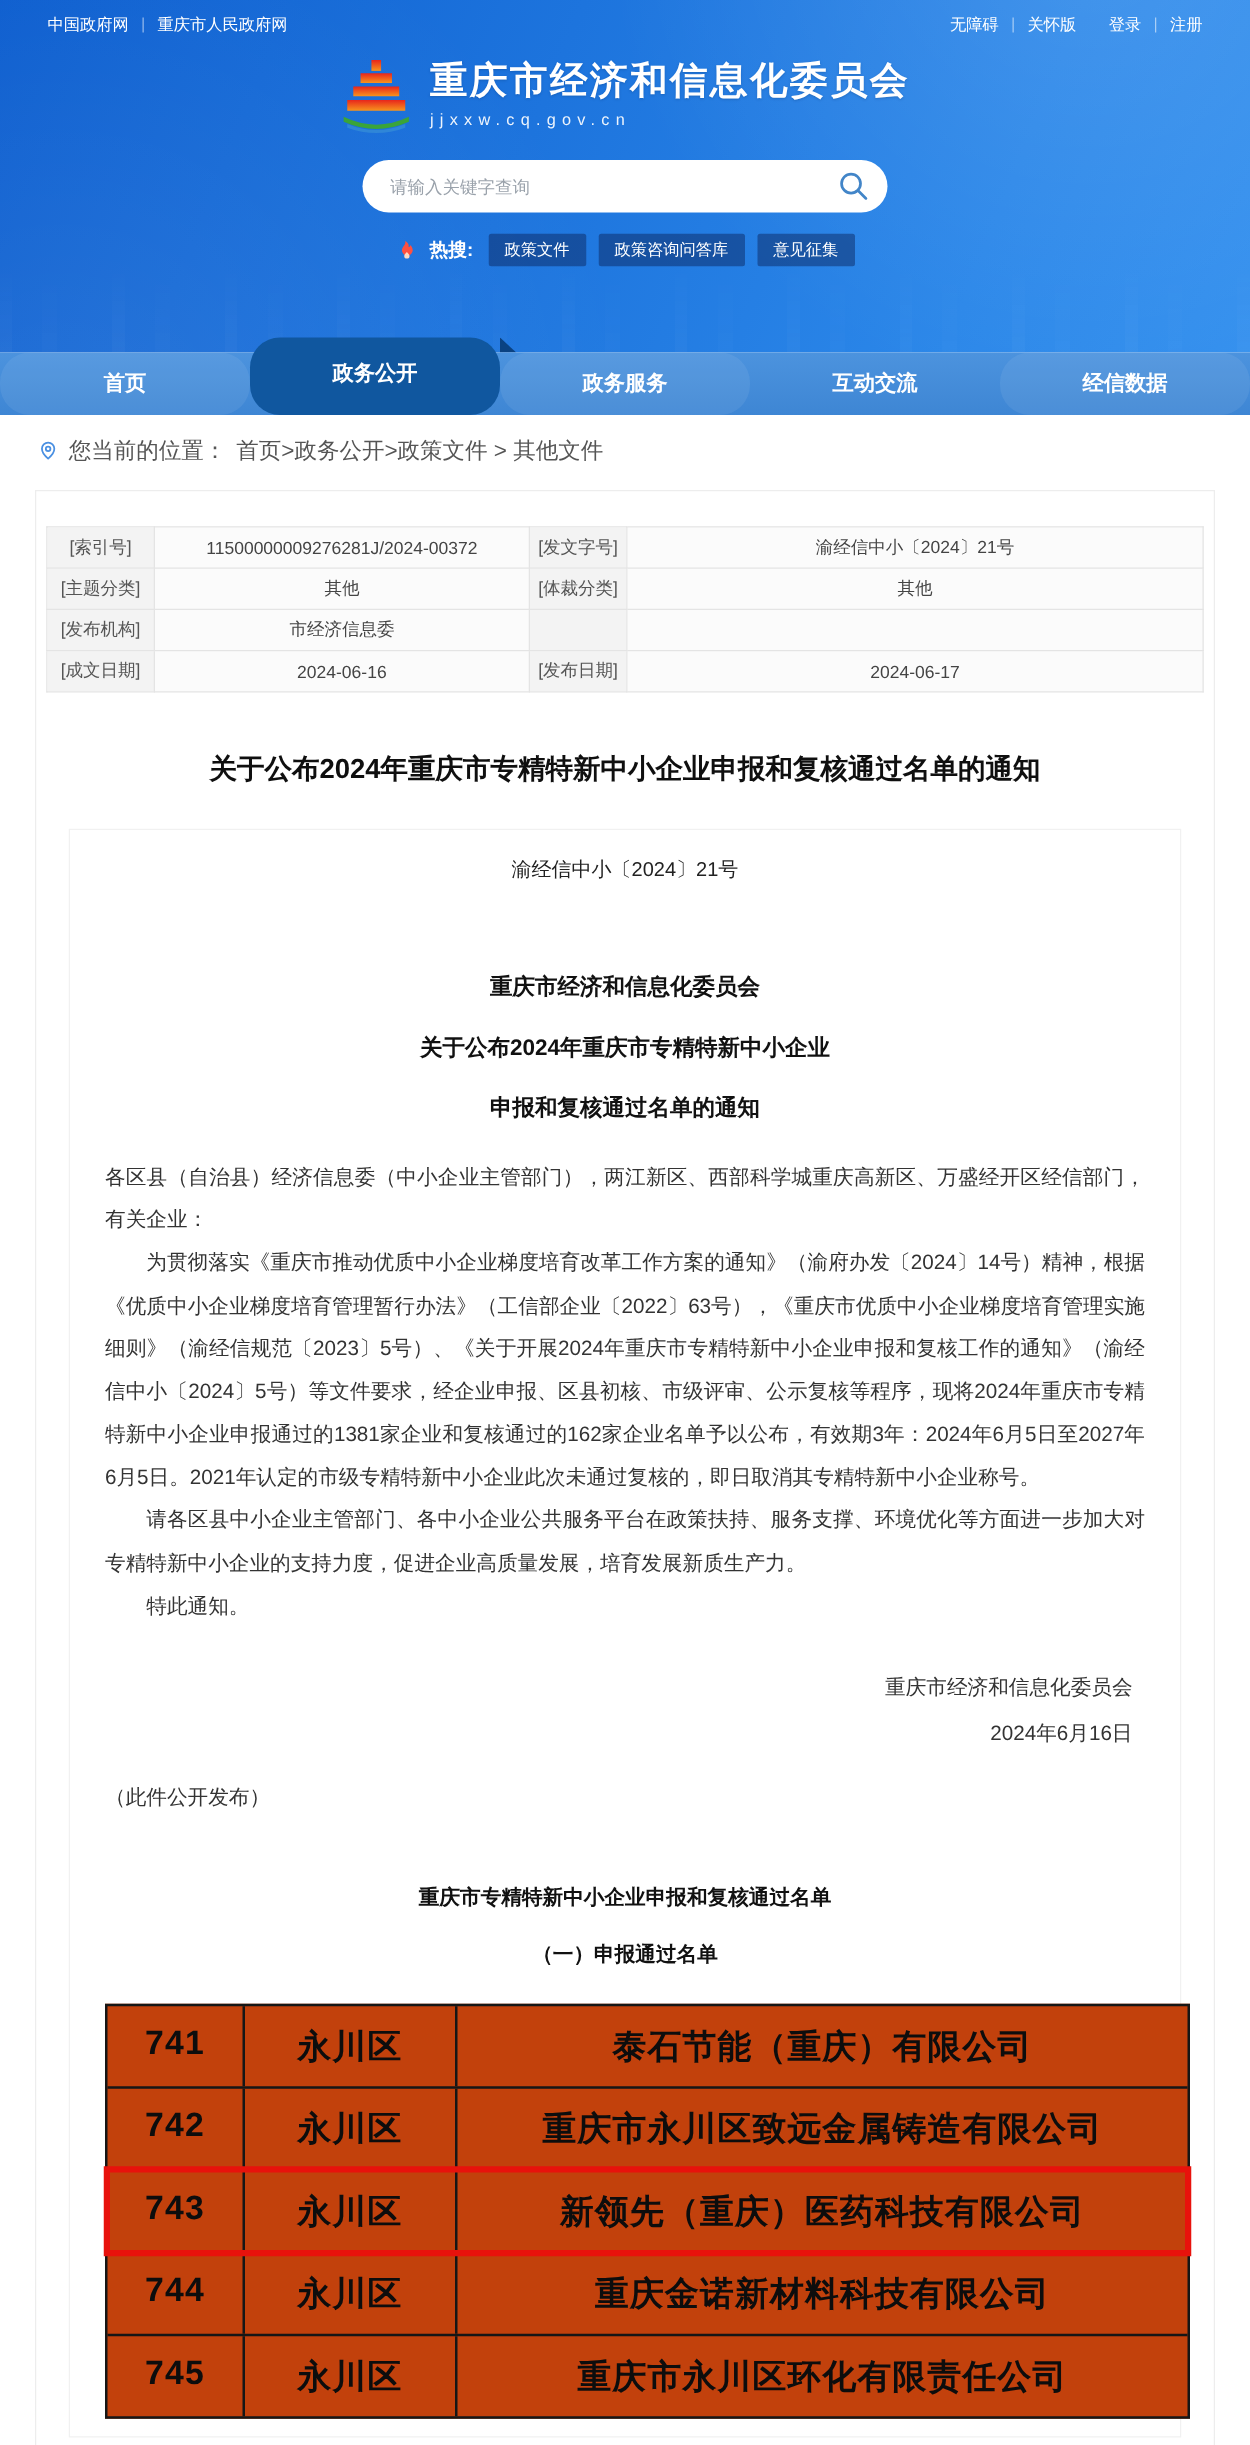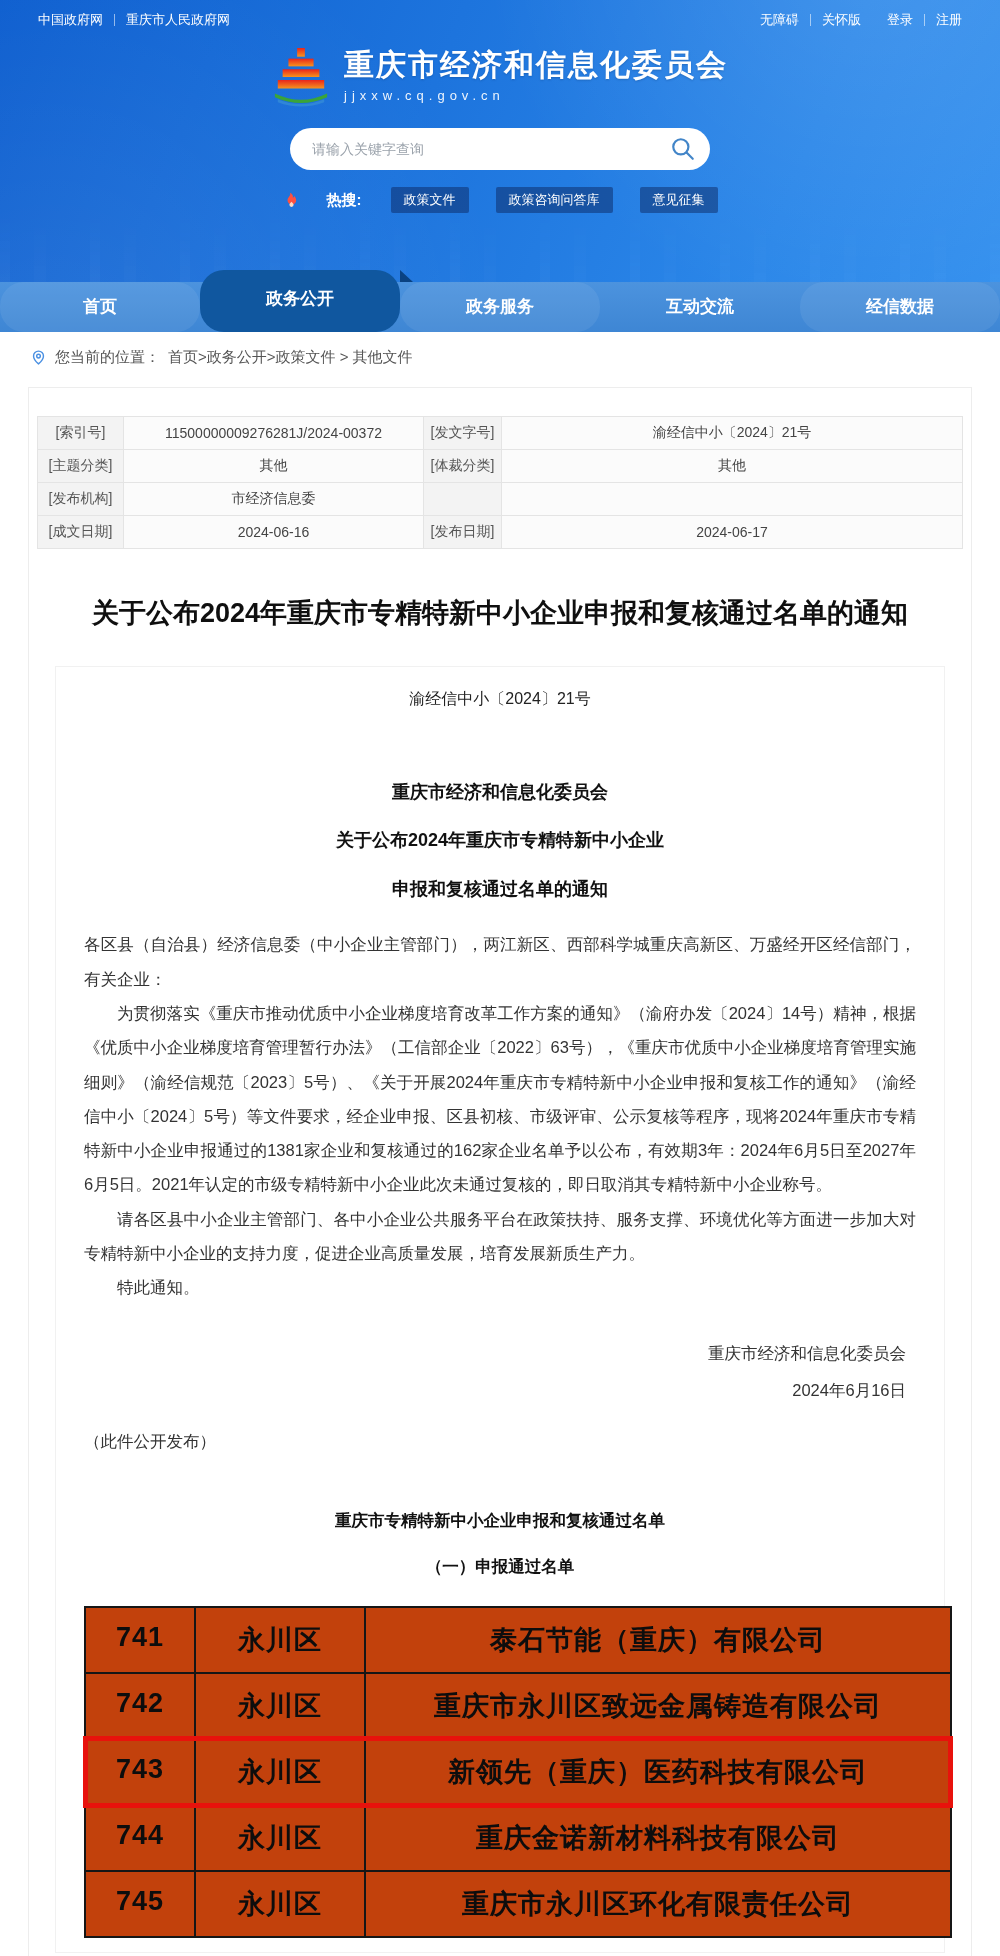--- a/index.html
+++ b/index.html
@@ -30,44 +30,44 @@
   .brand{display:flex; justify-content:center; align-items:flex-start; gap:14px; margin-top:6px; position:relative; z-index:2;}
   .logo{width:58px; height:62px; flex:0 0 auto; cursor:pointer;}
   .site-name{font-size:30px; font-weight:700; color:#fff; letter-spacing:2px; line-height:1.25; text-shadow:0 1px 2px rgba(0,40,90,.25);}
   .domain{font-size:13px; color:rgba(255,255,255,.92); letter-spacing:5px; margin-top:4px;}
 
   .search-wrap{width:420px; margin:20px auto 0; position:relative; z-index:2;}
   .search-input{width:100%; height:42px; border-radius:21px; border:none; outline:none; padding:0 54px 0 22px; font-size:14px; color:#333; font-family:inherit;}
   .search-input::placeholder{color:#9aa2ab;}
   .search-btn{position:absolute; right:14px; top:8px; width:26px; height:26px; border:none; background:none; padding:0; cursor:pointer;}
 
-  .hot-row{display:flex; justify-content:center; align-items:center; gap:27px; margin-top:17px; position:relative; z-index:2;}
+  .hot-row{display:flex; justify-content:center; align-items:center; gap:10px; margin-top:17px; position:relative; z-index:2;}
   .hot-label{color:#fff; font-weight:700; font-size:15px; margin-right:2px;}
   .hot-tag{background:rgba(9,32,84,.45); color:#fff; font-size:13px; padding:4px 13px; border-radius:2px; cursor:pointer; white-space:nowrap;}
 
   
   .navbar{display:flex; height:50px; background:linear-gradient(180deg,#4c93de,#3e86d4); position:relative; z-index:3;}
   .nav-item{flex:1; text-align:center; height:50px; line-height:50px; font-size:17px; font-weight:600; color:#fff; cursor:pointer; position:relative;border-radius:24px;}
   .nav-item:nth-child(odd){background:rgba(255,255,255,.07);}
   .nav-item.active{height:62px; line-height:58px; margin-top:-12px; background:#10579f; z-index:2;}
   .notch{position:absolute; top:0; right:-13px; width:13px; height:12px; background:#0a4282; clip-path:polygon(0 0,100% 100%,0 100%);}
 
   
-  .breadcrumb{display:flex; align-items:center; gap:8px; padding:16px 30px 12px; font-size:15px; color:#555; background:#fff;}
+  .breadcrumb{display:flex; align-items:center; gap:8px; padding:16px 30px 12px; font-size:18px; color:#555; background:#fff;}
   .crumb-path{cursor:pointer;}
 
   
   .card{margin:8px 28px 0; border:1px solid #ededed; padding:28px 8px 20px; background:#fff;}
 
   .meta-table{width:100%; border-collapse:collapse; table-layout:fixed; font-size:14px; color:#444; text-align:center;}
   .meta-table td{border:1px solid #e4e4e4; height:33px; padding:0 6px; overflow:hidden; white-space:nowrap;}
   .mlabel{background:#f3f3f3; color:#555;}
   .mval{background:#fbfbfb;}
 
-  .doc-title{margin:44px 30px 0; text-align:center; font-size:27px; font-weight:700; color:#0f0f0f; line-height:1.5;}
+  .doc-title{margin:44px 30px 0; text-align:center; font-size:22px; font-weight:700; color:#0f0f0f; line-height:1.5;}
 
   .doc-panel{margin:32px 18px 0; border:1px solid #f1f1f1; padding:22px 28px 14px;}
   .doc-number{text-align:center; font-size:16px; color:#222; margin-bottom:58px;}
   .doc-heading{text-align:center; font-size:18px; font-weight:700; color:#111; line-height:2.7;}
   .doc-body{margin-top:14px;}
   .doc-para{font-size:16.5px; line-height:2.08; color:#333; text-align:justify;}
   .doc-para.indent{text-indent:2em;}
   .sign-block{text-align:right; padding-right:10px; font-size:16.5px; line-height:2.25; color:#333; margin-top:30px;}
   .public-note{font-size:16.5px; color:#333; margin-top:16px; line-height:2;}
   .list-title{text-align:center; font-size:16.5px; font-weight:700; color:#111; margin-top:52px;}

